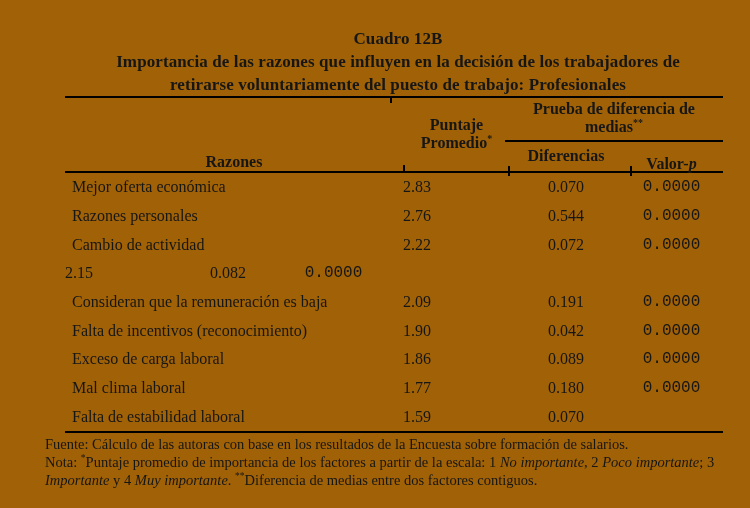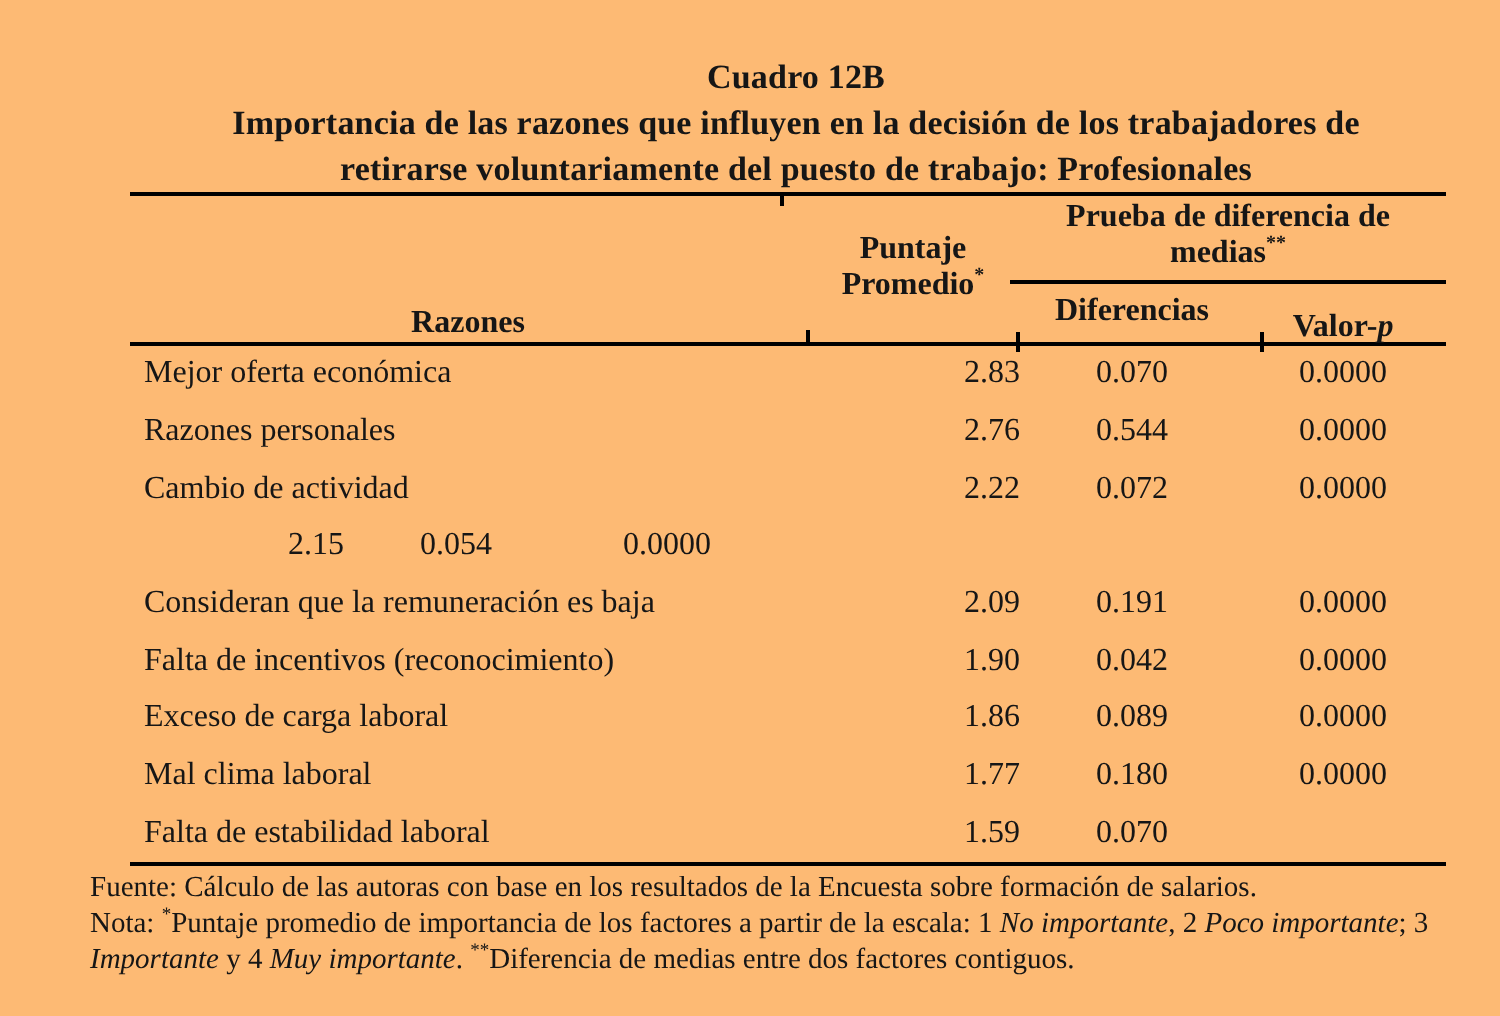--- a/index.html
+++ b/index.html
@@ -1,17 +1,17 @@
 <!DOCTYPE html>
 <html lang="es"><head>
 <meta charset="utf-8">
 <style>
   html,body{margin:0;padding:0;background:#ffffff;}
   .page{
-    position:relative;width:750px;height:508px;background:#fdba74;
+    position:relative;width:750px;height:508px;background:#a16207;
     color:#161616;font-family:"Liberation Serif","DejaVu Serif",serif;
     overflow:hidden;
   }
   
   .title-block{
     position:absolute;top:27px;left:70px;width:656px;text-align:center;
     font-weight:bold;font-size:17px;line-height:23px;letter-spacing:0.1px;
   }
   
   .rule{position:absolute;background:#000;}
@@ -39,23 +39,23 @@
   sup{font-size:10px;line-height:0;}
   .h-valp i{font-style:italic;}
   
   .rows{
     position:absolute;left:65px;top:173px;width:658px;height:258px;
     display:flex;flex-direction:column;font-size:16px;
   }
   .trow{flex:1;display:flex;align-items:center;}
   .c{box-sizing:border-box;}
   .c-razon{width:338px;padding-left:7px;}
-  .c-puntaje{width:107px;text-align:right;}
+  .c-puntaje{width:107px;text-align:left;}
   .c-dif{width:120px;text-align:center;padding-right:8px;}
-  .c-valp{width:93px;text-align:center;padding-right:10px;}
+  .c-valp{width:93px;text-align:center;padding-right:10px;font-family:Liberation Mono, monospace;}
   
   .notes{
     position:absolute;left:45px;top:435px;width:680px;
     font-size:14.5px;line-height:18px;
   }
   .notes sup{font-size:9.5px;}
   .seg-italic{font-style:italic;}
 </style>
 </head>
 <body>
@@ -122,21 +122,21 @@
 
     <div class="trow">
       <div class="c c-razon">Cambio de actividad</div>
       <div class="c c-puntaje">2.22</div>
       <div class="c c-dif">0.072</div>
       <div class="c c-valp">0.0000</div>
     </div>
 
     <div class="trow">
       <div class="c c-puntaje">2.15</div>
-      <div class="c c-dif">0.054</div>
+      <div class="c c-dif">0.082</div>
       <div class="c c-valp">0.0000</div>
     </div>
 
     <div class="trow">
       <div class="c c-razon">Consideran que la remuneración es baja</div>
       <div class="c c-puntaje">2.09</div>
       <div class="c c-dif">0.191</div>
       <div class="c c-valp">0.0000</div>
     </div>
 

